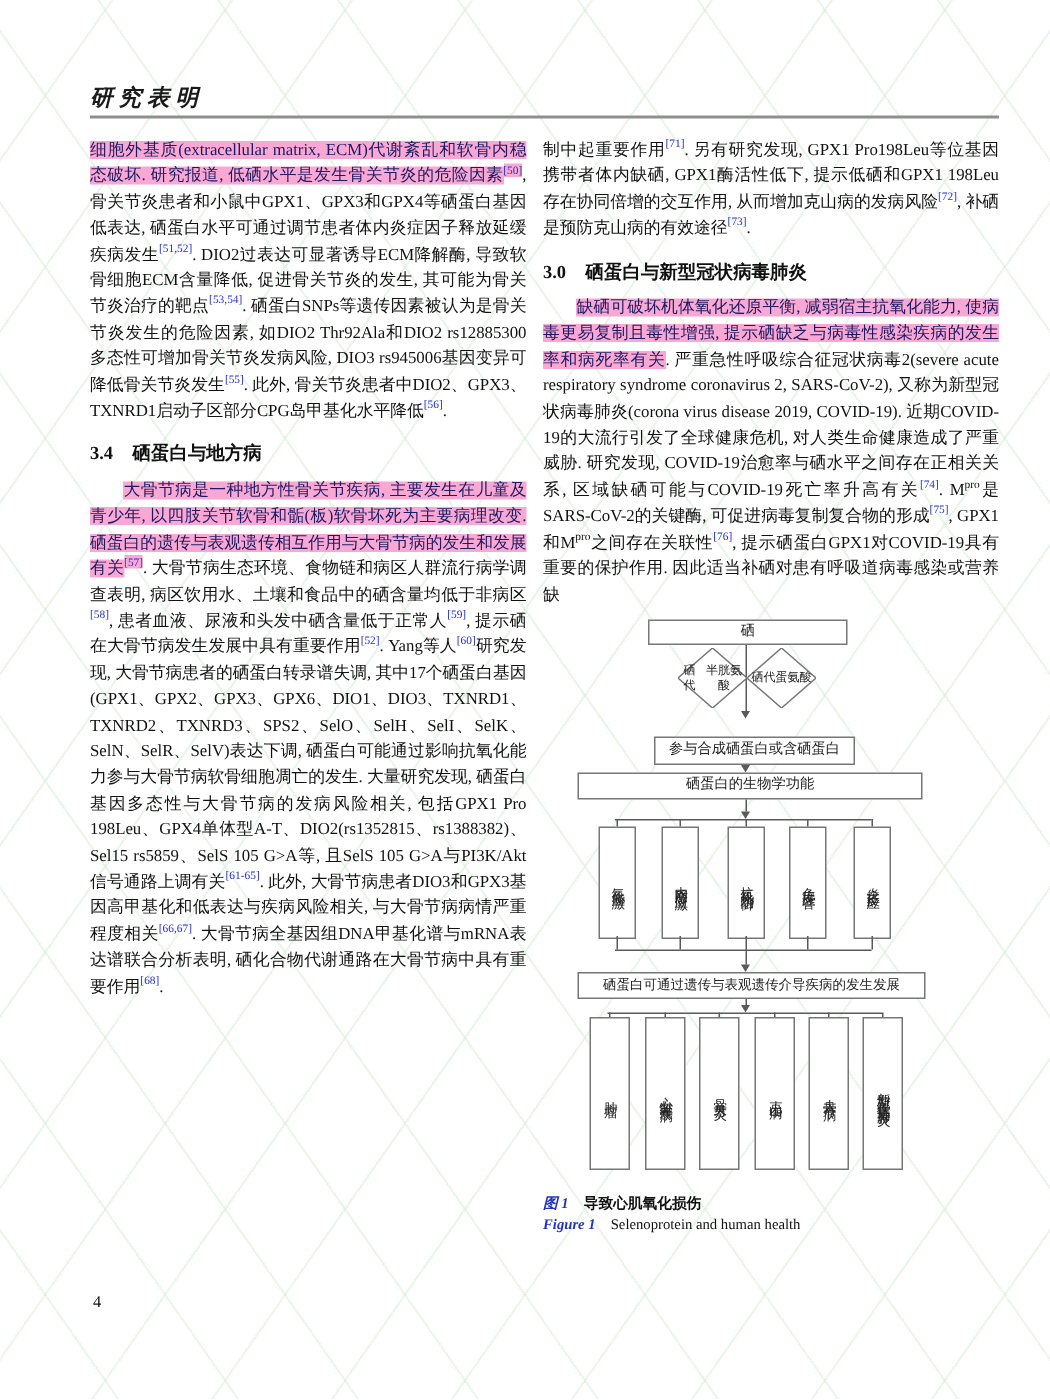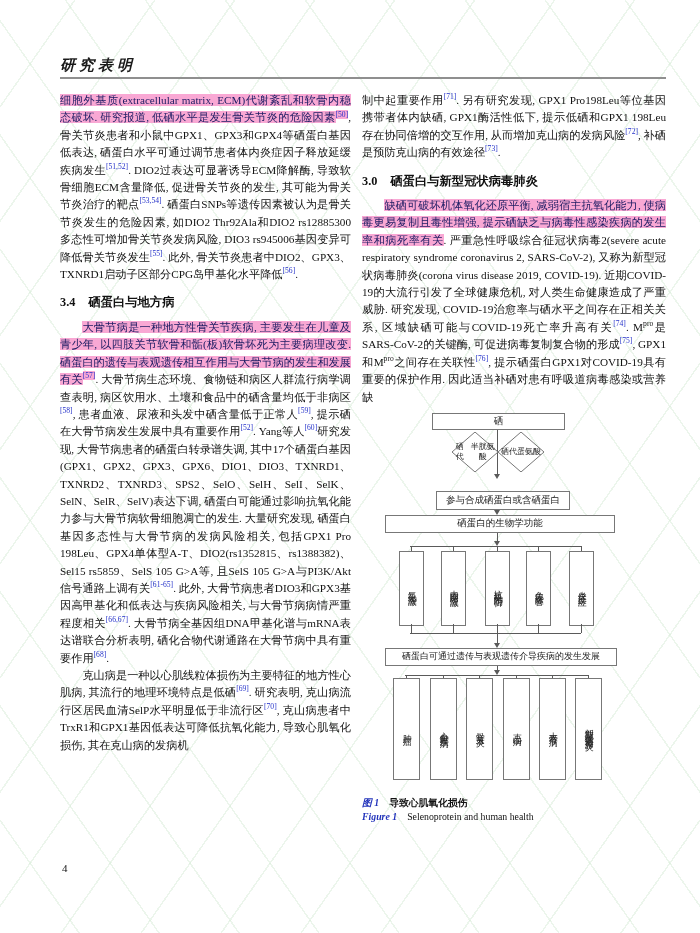--- a/index.html
+++ b/index.html
@@ -52,21 +52,20 @@
   <div id="watermark"></div>
   <div id="logo">研究表明</div>
   <div id="headrule"></div>
 
   <div class="col" id="colL">
     <p class="para"><span class="hl">细胞外基质(extracellular matrix, ECM)代谢紊乱和软骨内稳态破坏. 研究报道, 低硒水平是发生骨关节炎的危险因素</span><sup class="ref hl">[50]</sup><span>, 骨关节炎患者和小鼠中</span><span class="it">GPX1</span><span>、</span><span class="it">GPX3</span><span>和</span><span class="it">GPX4</span><span>等硒蛋白基因低表达, 硒蛋白水平可通过调节患者体内炎症因子释放延缓疾病发生</span><sup class="ref">[51,52]</sup><span>. </span><span class="it">DIO2</span><span>过表达可显著诱导ECM降解酶, 导致软骨细胞ECM含量降低, 促进骨关节炎的发生, 其可能为骨关节炎治疗的靶点</span><sup class="ref">[53,54]</sup><span>. 硒蛋白SNPs等遗传因素被认为是骨关节炎发生的危险因素, 如</span><span class="it">DIO2</span><span> Thr92Ala和</span><span class="it">DIO2</span><span> rs12885300多态性可增加骨关节炎发病风险, </span><span class="it">DIO3</span><span> rs945006基因变异可降低骨关节炎发生</span><sup class="ref">[55]</sup><span>. 此外, 骨关节炎患者中</span><span class="it">DIO2</span><span>、</span><span class="it">GPX3</span><span>、</span><span class="it">TXNRD1</span><span>启动子区部分CPG岛甲基化水平降低</span><sup class="ref">[56]</sup><span>.</span></p>
     <h3 class="sec">
       <span class="num">3.4</span><span>硒蛋白与地方病</span>
     </h3>
     <p class="para ind"><span class="hl">大骨节病是一种地方性骨关节疾病, 主要发生在儿童及青少年, 以四肢关节软骨和骺(板)软骨坏死为主要病理改变. 硒蛋白的遗传与表观遗传相互作用与大骨节病的发生和发展有关</span><sup class="ref hl">[57]</sup><span>. 大骨节病生态环境、食物链和病区人群流行病学调查表明, 病区饮用水、土壤和食品中的硒含量均低于非病区</span><sup class="ref">[58]</sup><span>, 患者血液、尿液和头发中硒含量低于正常人</span><sup class="ref">[59]</sup><span>, 提示硒在大骨节病发生发展中具有重要作用</span><sup class="ref">[52]</sup><span>. Yang等人</span><sup class="ref">[60]</sup><span>研究发现, 大骨节病患者的硒蛋白转录谱失调, 其中17个硒蛋白基因(</span><span class="it">GPX1</span><span>、</span><span class="it">GPX2</span><span>、</span><span class="it">GPX3</span><span>、</span><span class="it">GPX6</span><span>、</span><span class="it">DIO1</span><span>、</span><span class="it">DIO3</span><span>、</span><span class="it">TXNRD1</span><span>、</span><span class="it">TXNRD2</span><span>、</span><span class="it">TXNRD3</span><span>、</span><span class="it">SPS2</span><span>、</span><span class="it">SelO</span><span>、</span><span class="it">SelH</span><span>、</span><span class="it">SelI</span><span>、</span><span class="it">SelK</span><span>、</span><span class="it">SelN</span><span>、</span><span class="it">SelR</span><span>、</span><span class="it">SelV</span><span>)表达下调, 硒蛋白可能通过影响抗氧化能力参与大骨节病软骨细胞凋亡的发生. 大量研究发现, 硒蛋白基因多态性与大骨节病的发病风险相关, 包括</span><span class="it">GPX1</span><span> Pro 198Leu、</span><span class="it">GPX4</span><span>单体型A-T、</span><span class="it">DIO2</span><span>(rs1352815、rs1388382)、</span><span class="it">Sel15</span><span> rs5859、</span><span class="it">SelS</span><span> 105 G&gt;A等, 且</span><span class="it">SelS</span><span> 105 G&gt;A与PI3K/Akt信号通路上调有关</span><sup class="ref">[61-65]</sup><span>. 此外, 大骨节病患者</span><span class="it">DIO3</span><span>和</span><span class="it">GPX3</span><span>基因高甲基化和低表达与疾病风险相关, 与大骨节病病情严重程度相关</span><sup class="ref">[66,67]</sup><span>. 大骨节病全基因组DNA甲基化谱与mRNA表达谱联合分析表明, 硒化合物代谢通路在大骨节病中具有重要作用</span><sup class="ref">[68]</sup><span>.</span></p>
-    <p class="para ind"><span>克山病是一种以心肌线粒体损伤为主要特征的地方性心肌病, 其流行的地理环境特点是低硒</span><sup class="ref">[69]</sup><span>. 研究表明, 克山病流行区居民血清SelP水平明显低于非流行区</span><sup class="ref">[70]</sup><span>, 克山病患者中</span><span class="it">TrxR1</span><span>和</span><span class="it">GPX1</span><span>基因低表达可降低抗氧化能力, 导致心肌氧化损伤, 其在克山病的发病机</span></p>
   </div>
 
   <div class="col" id="colR">
     <p class="para"><span>制中起重要作用</span><sup class="ref">[71]</sup><span>. 另有研究发现, </span><span class="it">GPX1</span><span> Pro198Leu等位基因携带者体内缺硒, GPX1酶活性低下, 提示低硒和GPX1 198Leu存在协同倍增的交互作用, 从而增加克山病的发病风险</span><sup class="ref">[72]</sup><span>, 补硒是预防克山病的有效途径</span><sup class="ref">[73]</sup><span>.</span></p>
     <h3 class="sec">
       <span class="num">3.0</span><span>硒蛋白与新型冠状病毒肺炎</span>
     </h3>
     <p class="para ind"><span class="hl">缺硒可破坏机体氧化还原平衡, 减弱宿主抗氧化能力, 使病毒更易复制且毒性增强, 提示硒缺乏与病毒性感染疾病的发生率和病死率有关</span><span>. 严重急性呼吸综合征冠状病毒2(severe acute respiratory syndrome coronavirus 2, SARS-CoV-2), 又称为新型冠状病毒肺炎(corona virus disease 2019, COVID-19). 近期COVID-19的大流行引发了全球健康危机, 对人类生命健康造成了严重威胁. 研究发现, COVID-19治愈率与硒水平之间存在正相关关系, 区域缺硒可能与COVID-19死亡率升高有关</span><sup class="ref">[74]</sup><span>. M</span><sup class="msup">pro</sup><span>是SARS-CoV-2的关键酶, 可促进病毒复制复合物的形成</span><sup class="ref">[75]</sup><span>, GPX1和M</span><sup class="msup">pro</sup><span>之间存在关联性</span><sup class="ref">[76]</sup><span>, 提示硒蛋白GPX1对COVID-19具有重要的保护作用. 因此适当补硒对患有呼吸道病毒感染或营养缺</span></p>
 
     <div id="diagram">

